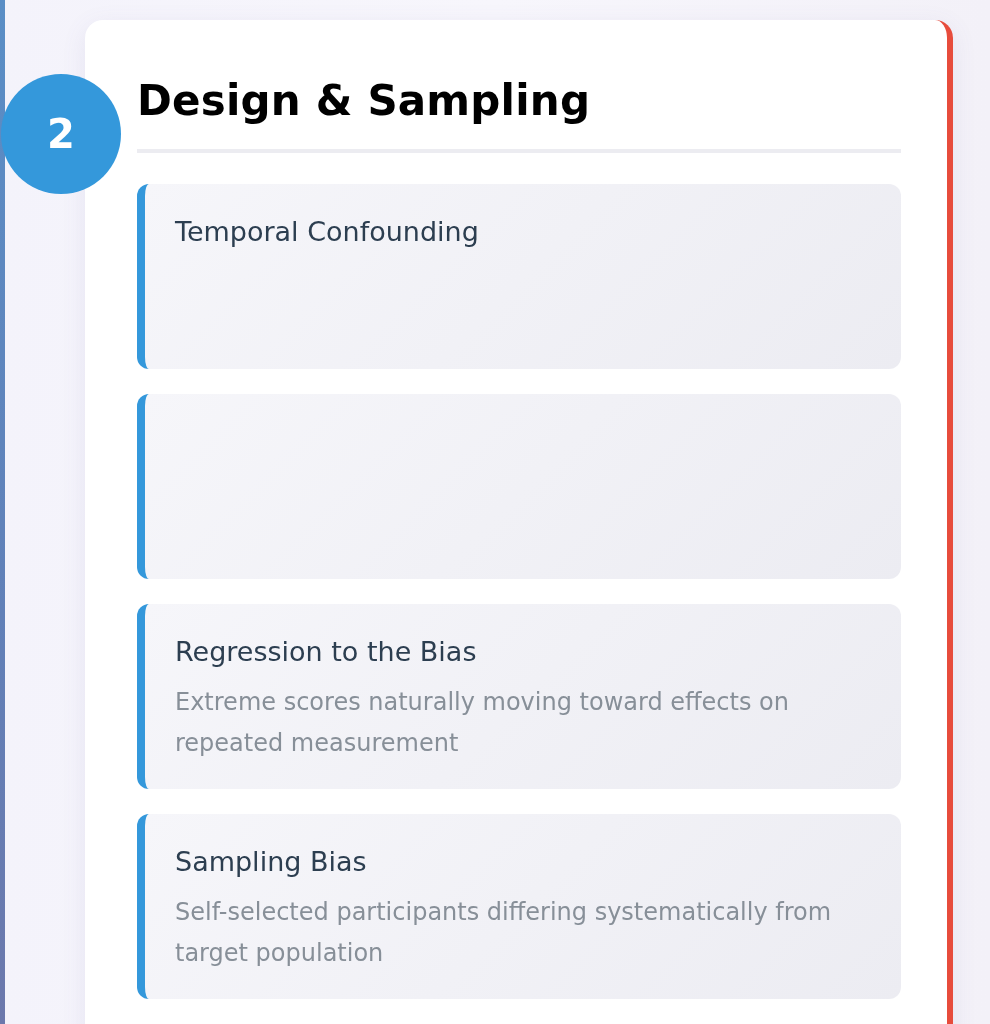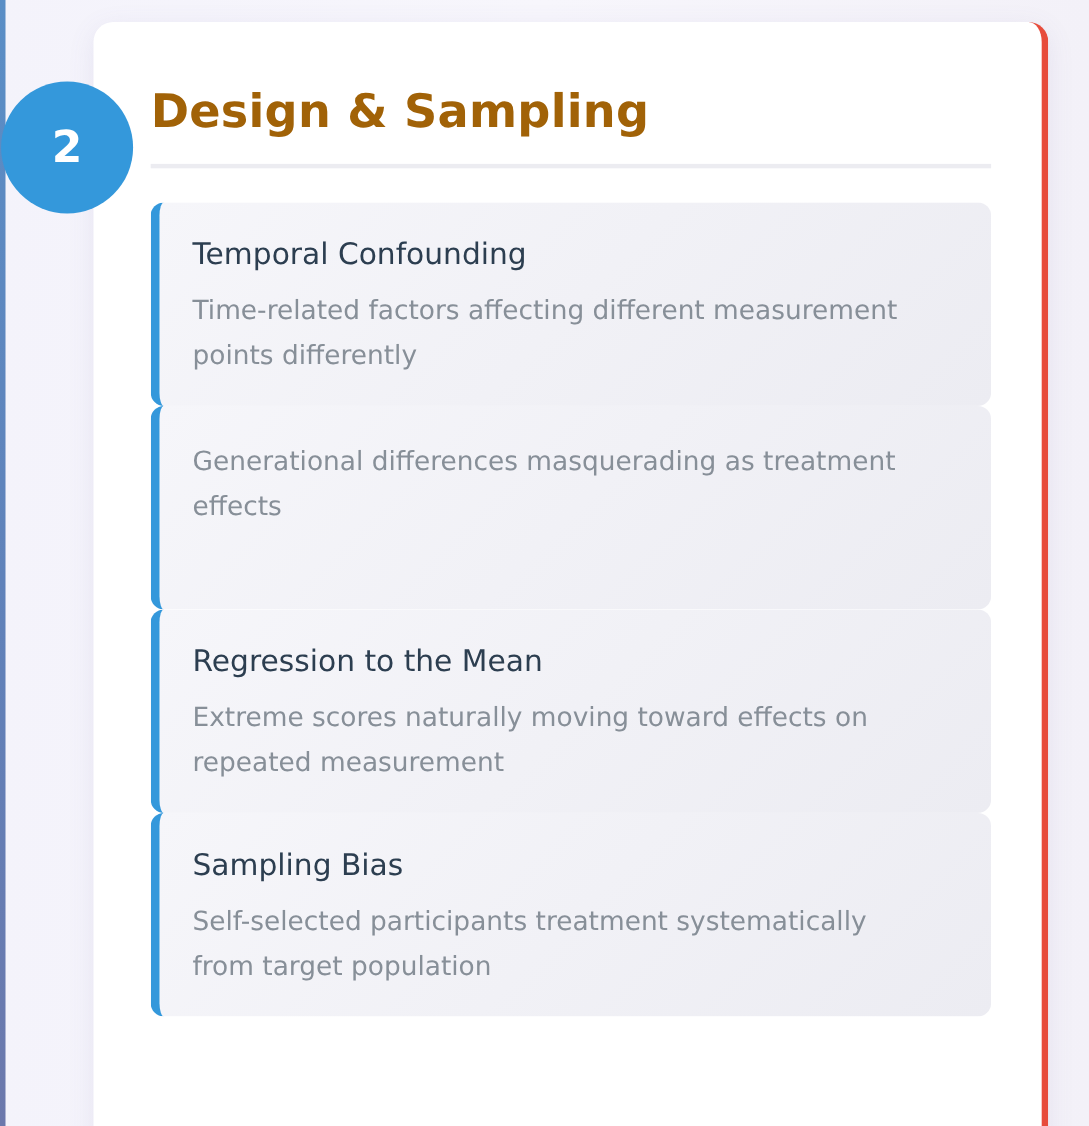--- a/index.html
+++ b/index.html
@@ -50,40 +50,41 @@
       justify-content: center;
       z-index: 2;
     }
     .section-title {
       position: absolute;
       left: 137px;
       top: 76px;
       margin: 0;
       font-size: 42px;
       font-weight: bold;
-      color: #a16207;
+      color: #000000;
       letter-spacing: 0.2px;
     }
     .title-divider {
       position: absolute;
       left: 137px;
       top: 149px;
       width: 764px;
       height: 4px;
       background: #ececf1;
     }
     .items {
       position: absolute;
       left: 137px;
       top: 184px;
       width: 764px;
     }
     .item-card {
       position: relative;
       height: 185px;
+      margin-bottom: 25px;
       border-radius: 12px;
       border-left: 8px solid #3498db;
       background: linear-gradient(135deg, #f6f6fa 0%, #ececf2 100%);
       box-sizing: border-box;
       padding: 30px 30px 0 30px;
     }
     .item-title {
       font-size: 27px;
       font-weight: 500;
       color: #2c3e50;
@@ -108,26 +109,24 @@
 <div class="step-badge">
   <span>2</span>
 </div>
 
 <h2 class="section-title">Design &amp; Sampling</h2>
 <div class="title-divider"></div>
 
 <div class="items">
   <div class="item-card">
     <div class="item-title">Temporal Confounding</div>
-    <p class="item-desc">Time-related factors affecting different measurement points differently</p>
   </div>
   <div class="item-card">
-    <p class="item-desc">Generational differences masquerading as treatment effects</p>
   </div>
   <div class="item-card">
-    <div class="item-title">Regression to the Mean</div>
+    <div class="item-title">Regression to the Bias</div>
     <p class="item-desc">Extreme scores naturally moving toward effects on repeated measurement</p>
   </div>
   <div class="item-card">
     <div class="item-title">Sampling Bias</div>
-    <p class="item-desc">Self-selected participants treatment systematically from target population</p>
+    <p class="item-desc">Self-selected participants differing systematically from target population</p>
   </div>
 </div>
 
 </body></html>

